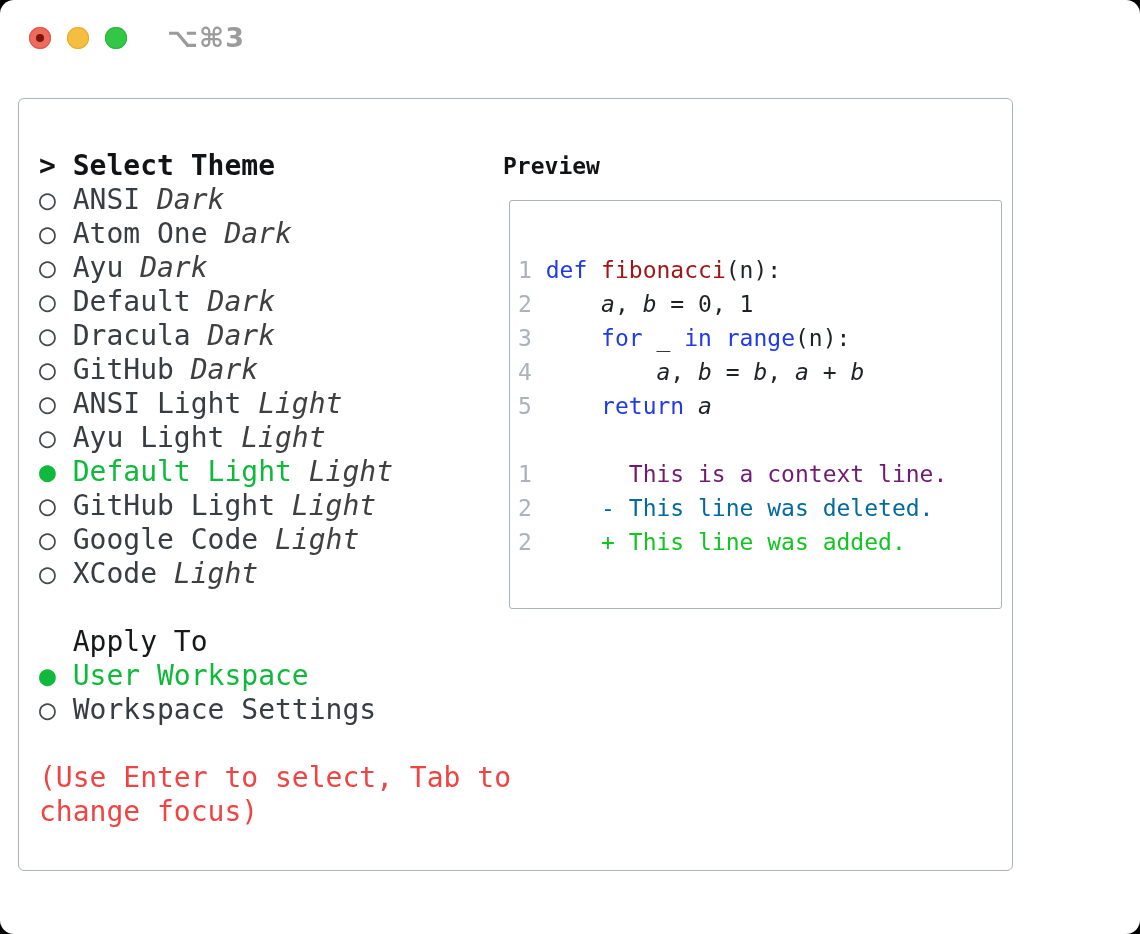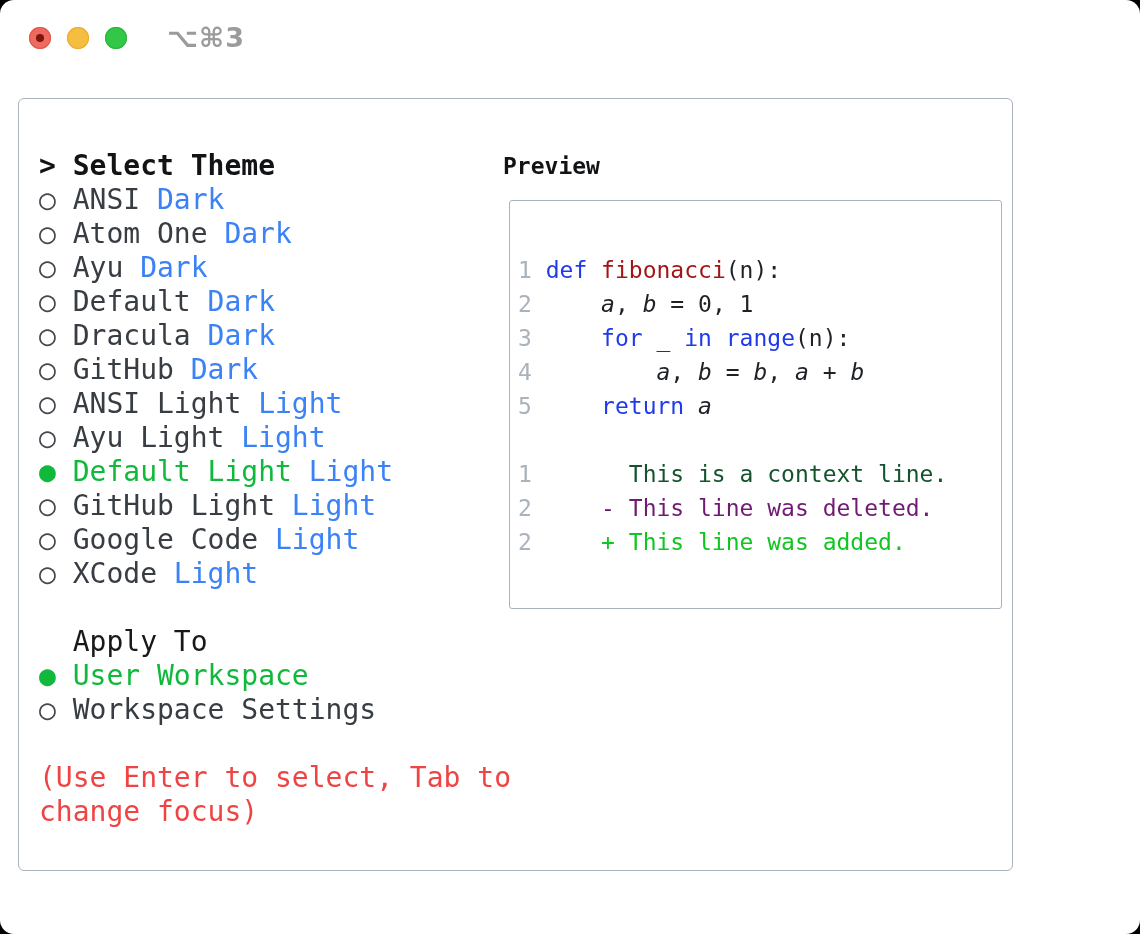--- a/index.html
+++ b/index.html
@@ -22,41 +22,41 @@
   .panel {
     position:absolute; left:18px; top:98px; width:995px; height:773px;
     border:1.5px solid #a9b2bd; border-radius:6px;
   }
   .left-col { position:absolute; left:20px; top:50px; font-size:28px; color:#383d43; }
   .row { height:34px; line-height:34px; white-space:pre; }
   .prompt { display:inline-block; width:2ch; font-weight:bold; color:#121315; }
   .section-title { font-weight:bold; color:#121315; }
   .bullet { display:inline-block; width:2ch; color:#43484e; }
   .tname { color:#383d43; margin-right:1ch; }
-  .variant { color:#3b82f6; }
+  .variant { color:#404040;font-style:italic; }
   .selected .bullet, .selected .tname { color:#10b93c; }
   .apply-header { padding-left:2ch; color:#16181a; }
   .hint { color:#ef4444; }
   
   .preview-title {
     position:absolute; left:484px; top:50px; height:34px; line-height:34px;
     font-size:23px; font-weight:bold; color:#121315;
   }
   .preview-box {
     position:absolute; left:490px; top:101px; width:493px; height:409px;
     border:1.5px solid #a9b2bd; border-radius:3px;
   }
   #code { position:absolute; left:8px; top:52px; font-size:23px; }
   .code-row { height:34px; line-height:34px; white-space:pre; color:#1e2126; }
   .ln { color:#a9b2bd; }
   .seg-kw  { color:#1e3aeb; }
   .seg-fn  { color:#a31515; }
   .seg-var { font-style:italic; color:#1e2126; }
-  .seg-ctx { color:#14532d;text-align:right; }
-  .seg-del { color:#701a75; }
+  .seg-ctx { color:#701a75;text-align:right; }
+  .seg-del { color:#0369a1; }
   .seg-add { color:#11c621; }
 </style>
 </head>
 <body>
 
 <div class="window">
 
   <div class="light red">
     <span class="dot"></span>
   </div>

